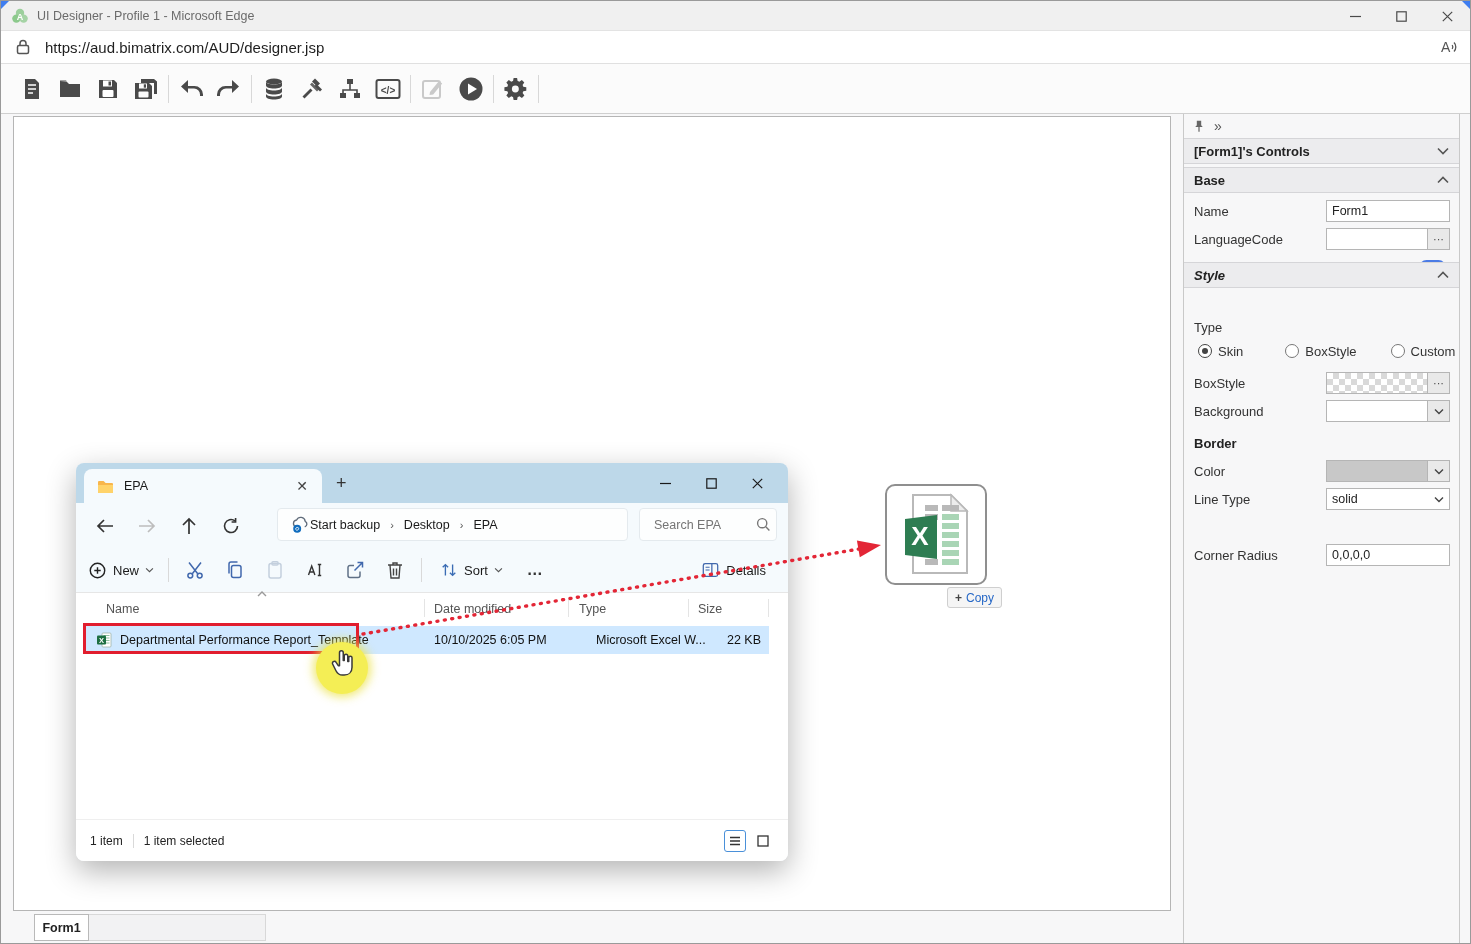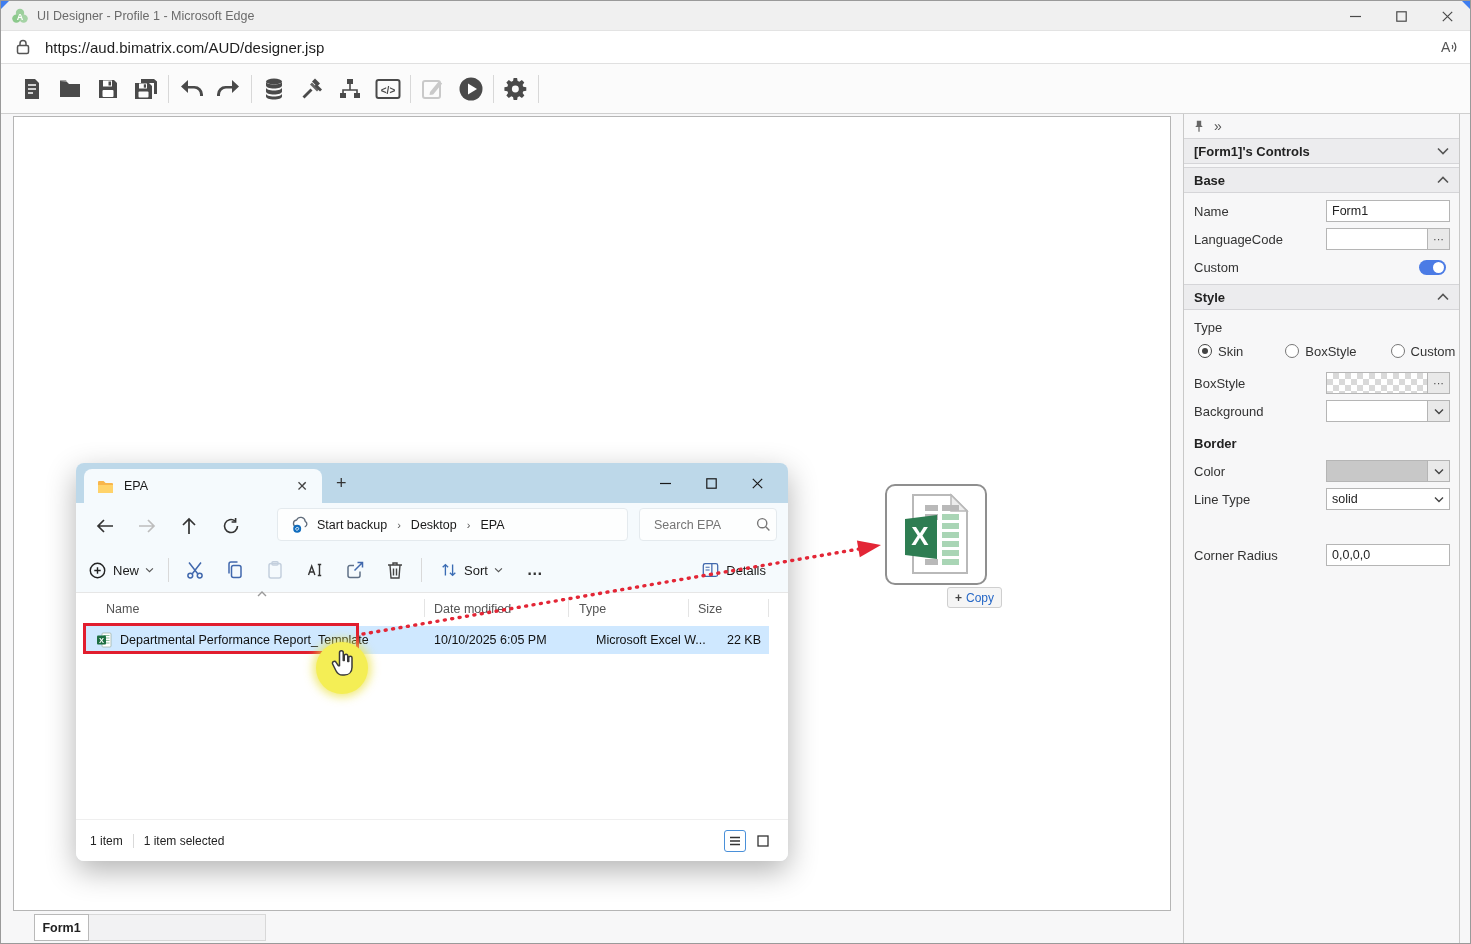--- a/index.html
+++ b/index.html
@@ -284,21 +284,21 @@
           <span class="p-btn">···</span>
         </div>
     </div>
     <div class="p-row" style="top:140px;">
       <span class="lbl">Custom</span>
       <span class="toggle">
           <span class="knob"></span>
         </span>
     </div>
 
-    <div class="sec-bar" style="top:170px;">
+    <div class="sec-bar" style="top:148px;font-style:italic;">
       <span>Style</span>
       <svg width="12" height="8" viewBox="0 0 12 8">
           <polyline points="1,6.5 6,1.5 11,6.5" fill="none" stroke="#555" stroke-width="1.6"></polyline>
         </svg>
     </div>
     <div class="p-row" style="top:200px;">
       <span class="lbl">Type</span>
     </div>
     <div class="p-row" style="top:224px;">
       <span class="radio checked" style="margin-left:4px;">
@@ -415,21 +415,21 @@
             <path d="M15.5 9A6.5 6.5 0 1 1 13 3.9" fill="none" stroke="#333" stroke-width="1.6"></path>
             <path d="M13.6 1v4h-4" fill="none" stroke="#333" stroke-width="1.6"></path>
           </svg>
         </span>
       <div class="crumb-bar">
         <svg width="19" height="18" viewBox="0 0 20 19" style="margin-left:13px;">
           <path d="M5.5 11.5a3.7 3.7 0 0 1 .4-7.3A4.8 4.8 0 0 1 15 5.6a3.2 3.2 0 0 1-.5 5.9" fill="none" stroke="#5f6b7a" stroke-width="1.4"></path>
           <circle cx="6.5" cy="13.5" r="4.2" fill="#0f6cbd"></circle>
           <path d="M4.8 14a1.9 1.9 0 0 1 3.2-1.4M8.2 13a1.9 1.9 0 0 1-3.2 1.4" stroke="#fff" stroke-width="1" fill="none"></path>
         </svg>
-        <span style="margin-left:7px;">Start backup</span>
+        <span style="">Start backup</span>
         <span class="crumb-sep">›</span>
         <span>Desktop</span>
         <span class="crumb-sep">›</span>
         <span>EPA</span>
       </div>
       <div class="search-bar">
         <input class="search-input" placeholder="Search EPA" style="">
         <svg width="15" height="15" viewBox="0 0 15 15" style="margin-left:2px;">
             <circle cx="6.2" cy="6.2" r="4.6" fill="none" stroke="#777" stroke-width="1.4"></circle>
             <path d="M9.8 9.8l3.6 3.6" stroke="#777" stroke-width="1.4"></path>

